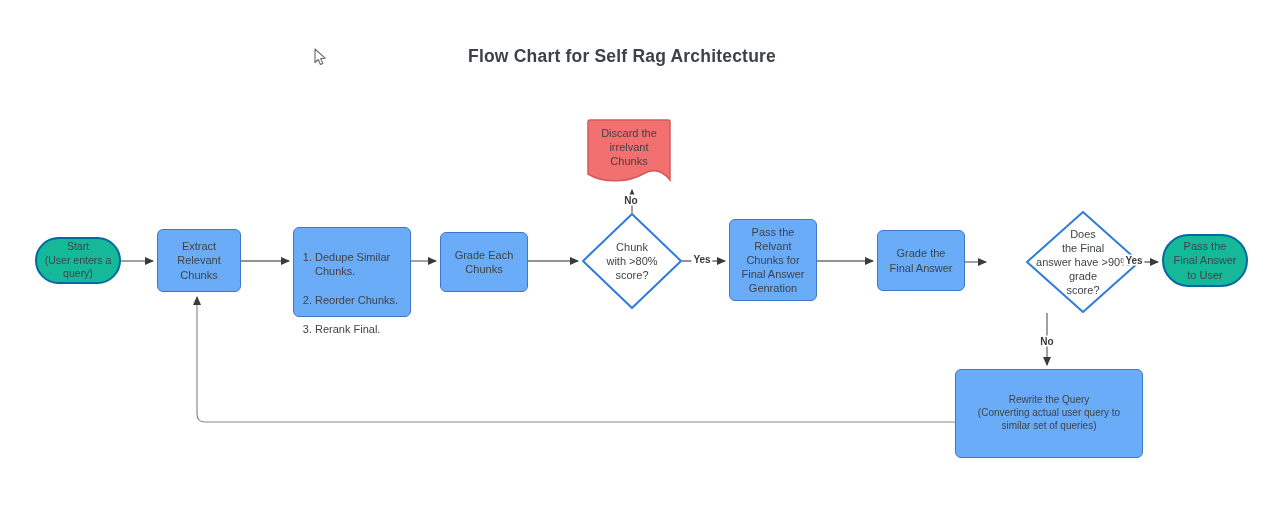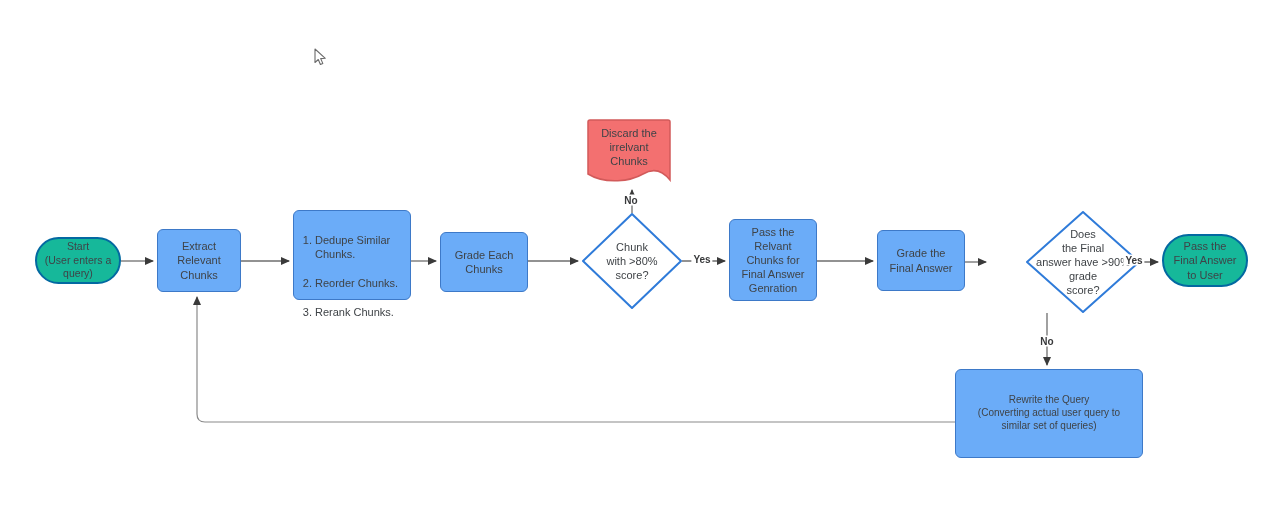--- a/index.html
+++ b/index.html
@@ -36,20 +36,21 @@
     font-size:10px;font-weight:bold;color:#38393b;background:#ffffff;padding:0 2px;
   }
   #edges{position:absolute;left:0;top:0;z-index:1;}
   #cursor{position:absolute;left:314px;top:48px;z-index:5;}
 </style>
 </head>
 <body>
 
 <div id="canvas">
 
+  <div class="title">Flow Chart for Self Rag Architecture</div>
 
   <svg id="edges" width="1280" height="509">
     <defs>
       <marker id="arr" markerWidth="10" markerHeight="8" refX="8" refY="4" orient="auto" markerUnits="userSpaceOnUse">
         <path d="M0,0 L9,4 L0,8 Z" fill="#3a3a3a"></path>
       </marker>
     </defs>
     <path d="M121,261 L153,261" stroke="#6e6e6e" stroke-width="1.3" fill="none" marker-end="url(#arr)"></path>
     <path d="M241,261 L289,261" stroke="#6e6e6e" stroke-width="1.3" fill="none" marker-end="url(#arr)"></path>
     <path d="M411,261 L436,261" stroke="#6e6e6e" stroke-width="1.3" fill="none" marker-end="url(#arr)"></path>
@@ -67,25 +68,25 @@
     <span>Start
 (User enters a query)</span>
   </div>
 
   <div class="node process" style="left:157px;top:229px;width:84px;height:63px;">
     <span>Extract
 Relevant
 Chunks</span>
   </div>
 
-  <div class="node process list-node" style="left:293px;top:210px;width:118px;height:90px;">
+  <div class="node process list-node" style="left:293px;top:227px;width:118px;height:90px;">
     <ol>
       <li>Dedupe Similar Chunks.</li>
       <li>Reorder Chunks.</li>
-      <li>Rerank Chunks.</li>
+      <li>Rerank Final.</li>
     </ol>
   </div>
 
   <div class="node process" style="left:440px;top:232px;width:88px;height:60px;">
     <span>Grade Each
 Chunks</span>
   </div>
 
   <div class="node diamond-wrap" style="left:582px;top:213px;width:100px;height:96px;">
     <svg width="100" height="96" viewBox="0 0 100 96">

